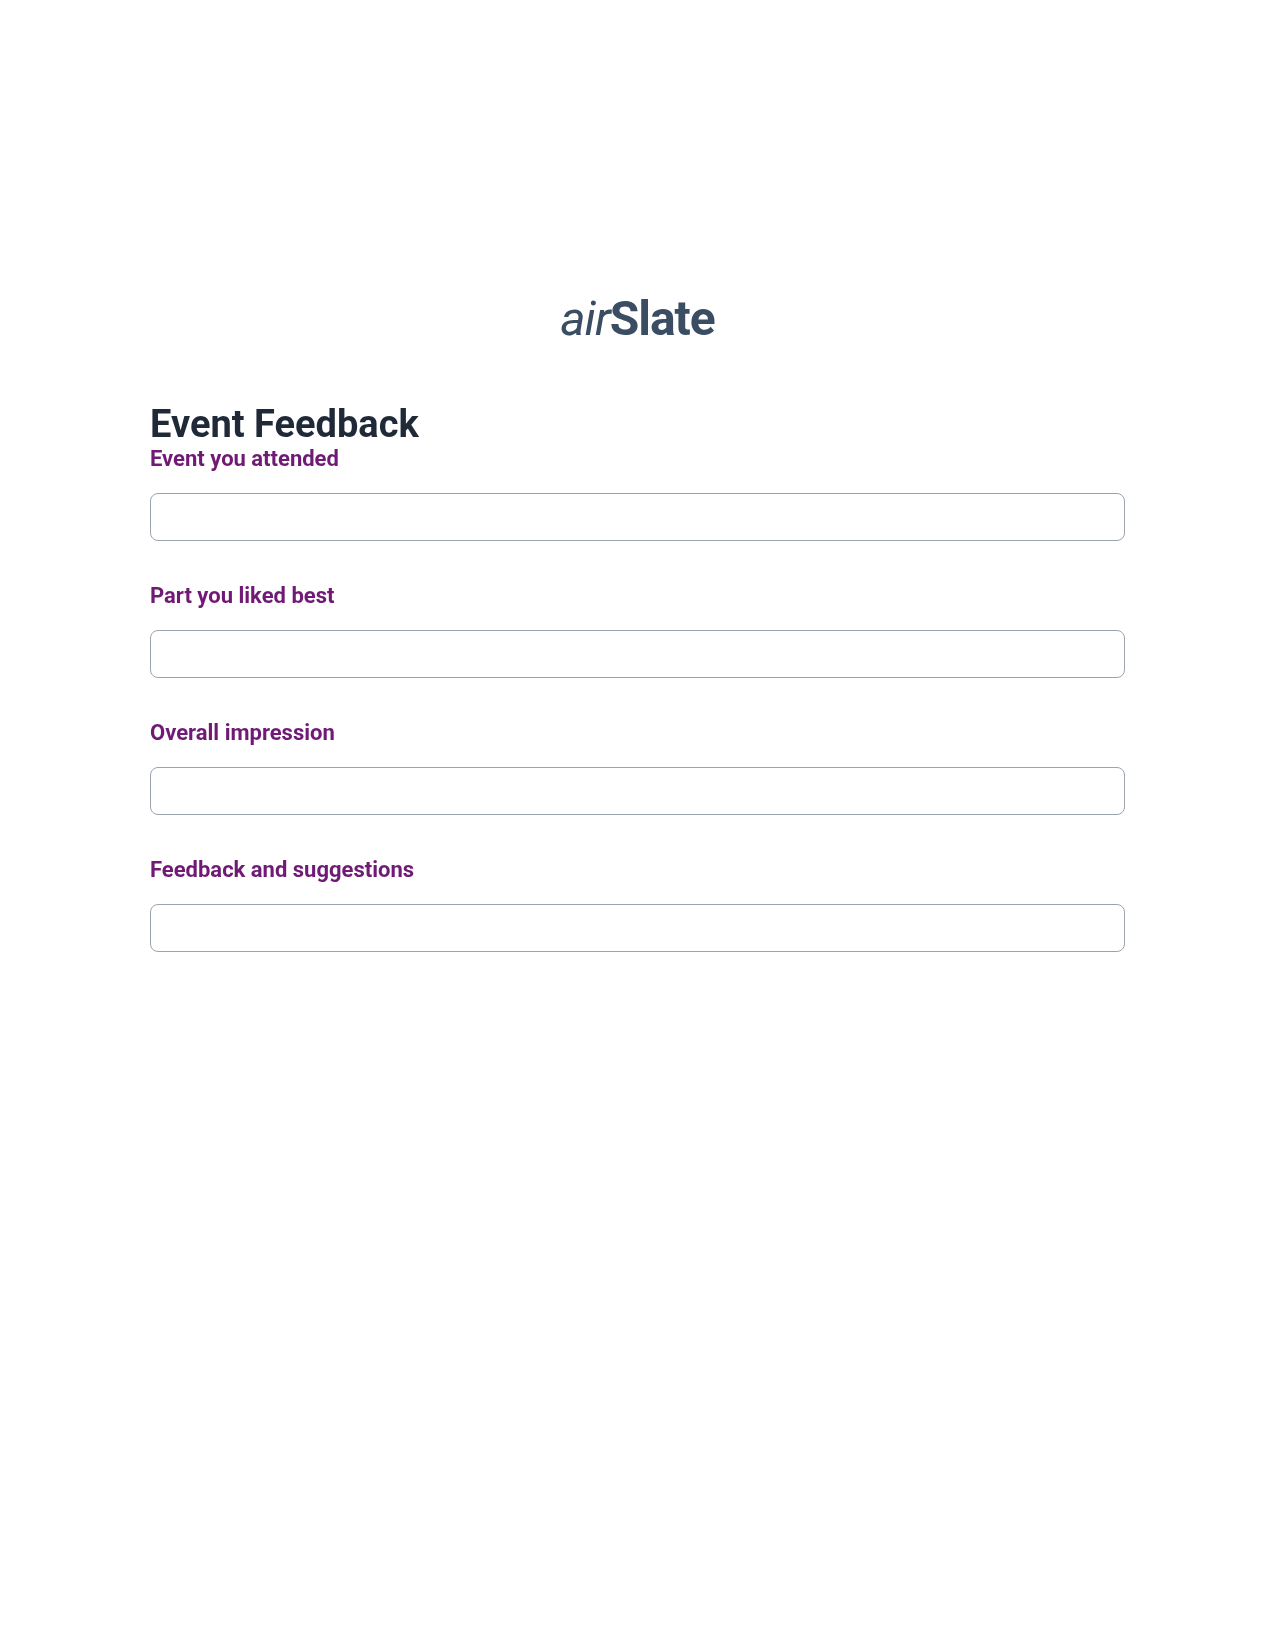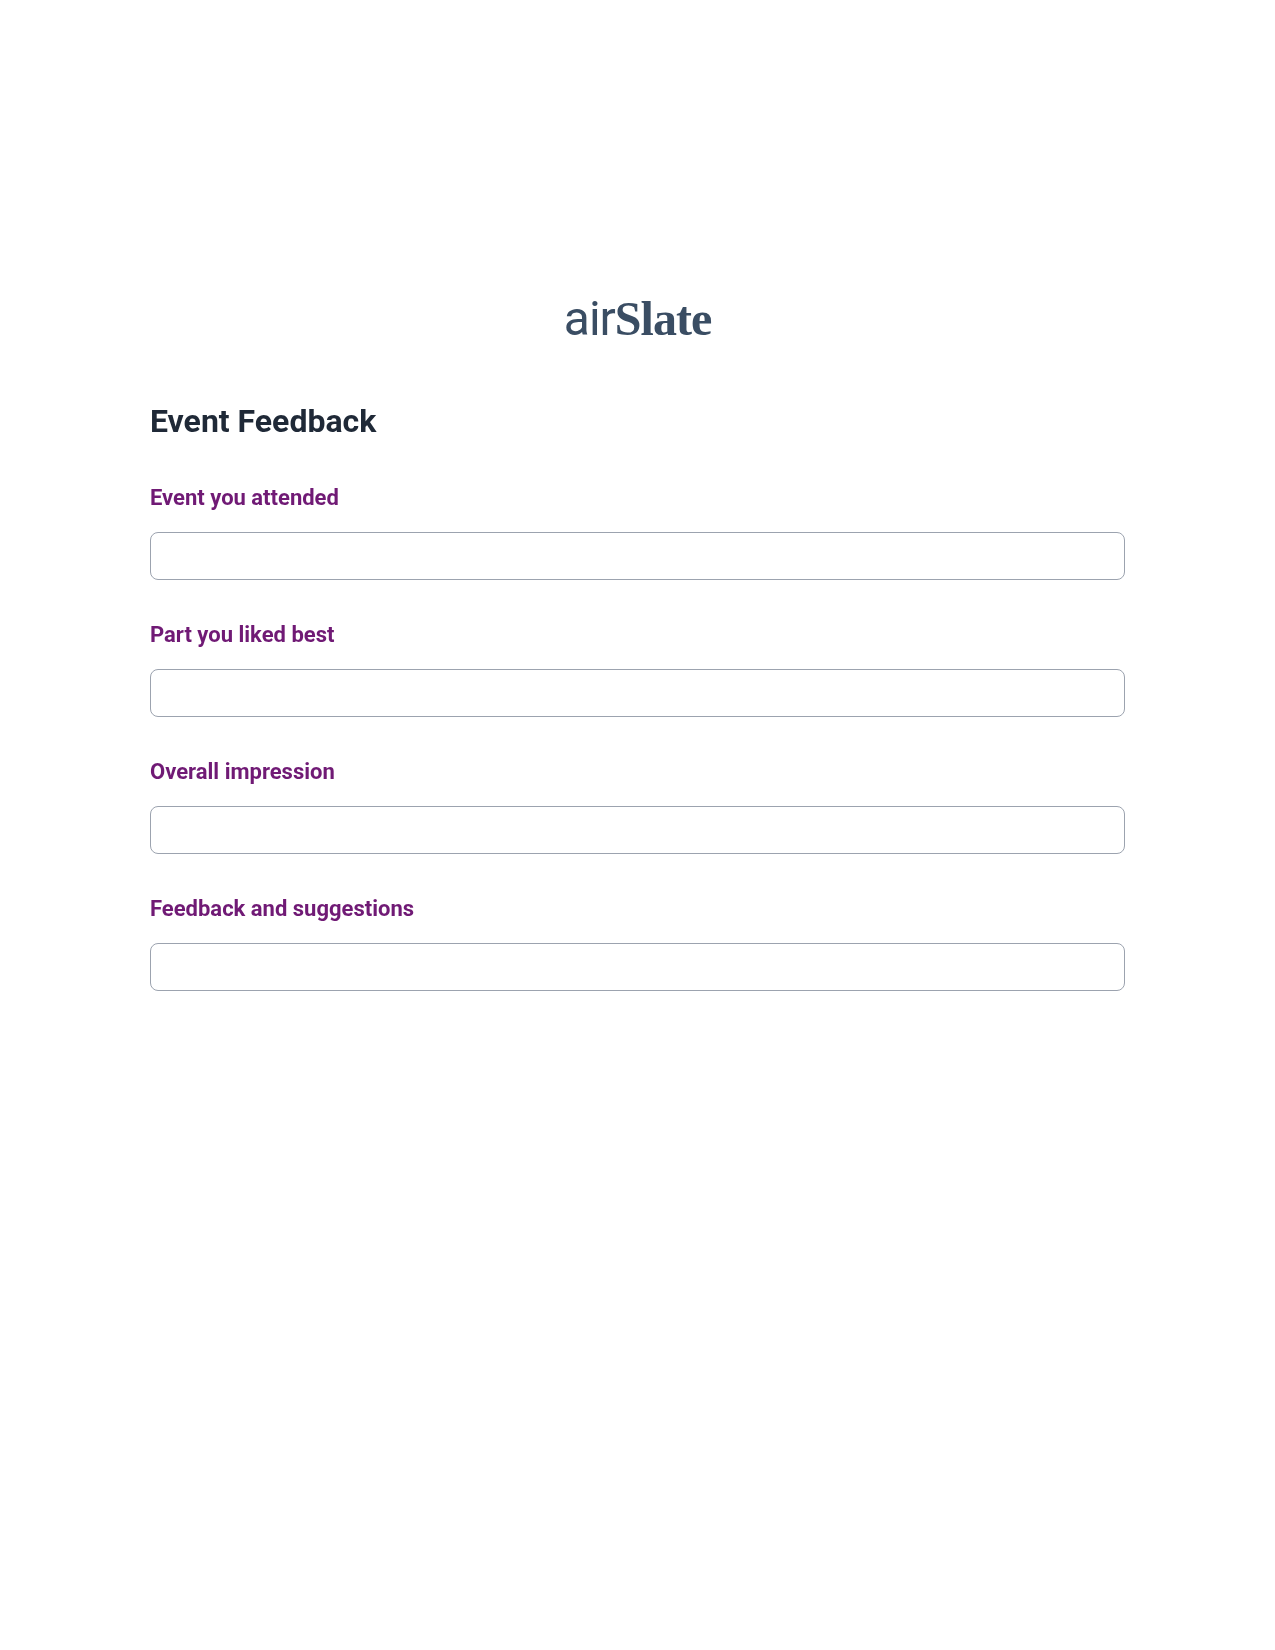--- a/index.html
+++ b/index.html
@@ -25,30 +25,29 @@
     }
     .logo {
       display: inline-block;
       font-size: 48px;
       font-weight: 700;
       color: #3a4d63;
       letter-spacing: -1px;
     }
     .logo-air {
       font-weight: 400;
+      font-style: italic;
     }
     .logo-slate {
       font-weight: 700;
-      font-family: Liberation Serif, serif;
     }
     .form-title {
-      font-size: 32px;
+      font-size: 38px;
       font-weight: 700;
       color: #1f2937;
-      margin-bottom: 45px;
     }
     .form-group {
       margin-bottom: 42px;
     }
     .form-label {
       display: block;
       font-size: 22px;
       font-weight: 700;
       color: #701a75;
       margin-bottom: 22px;

